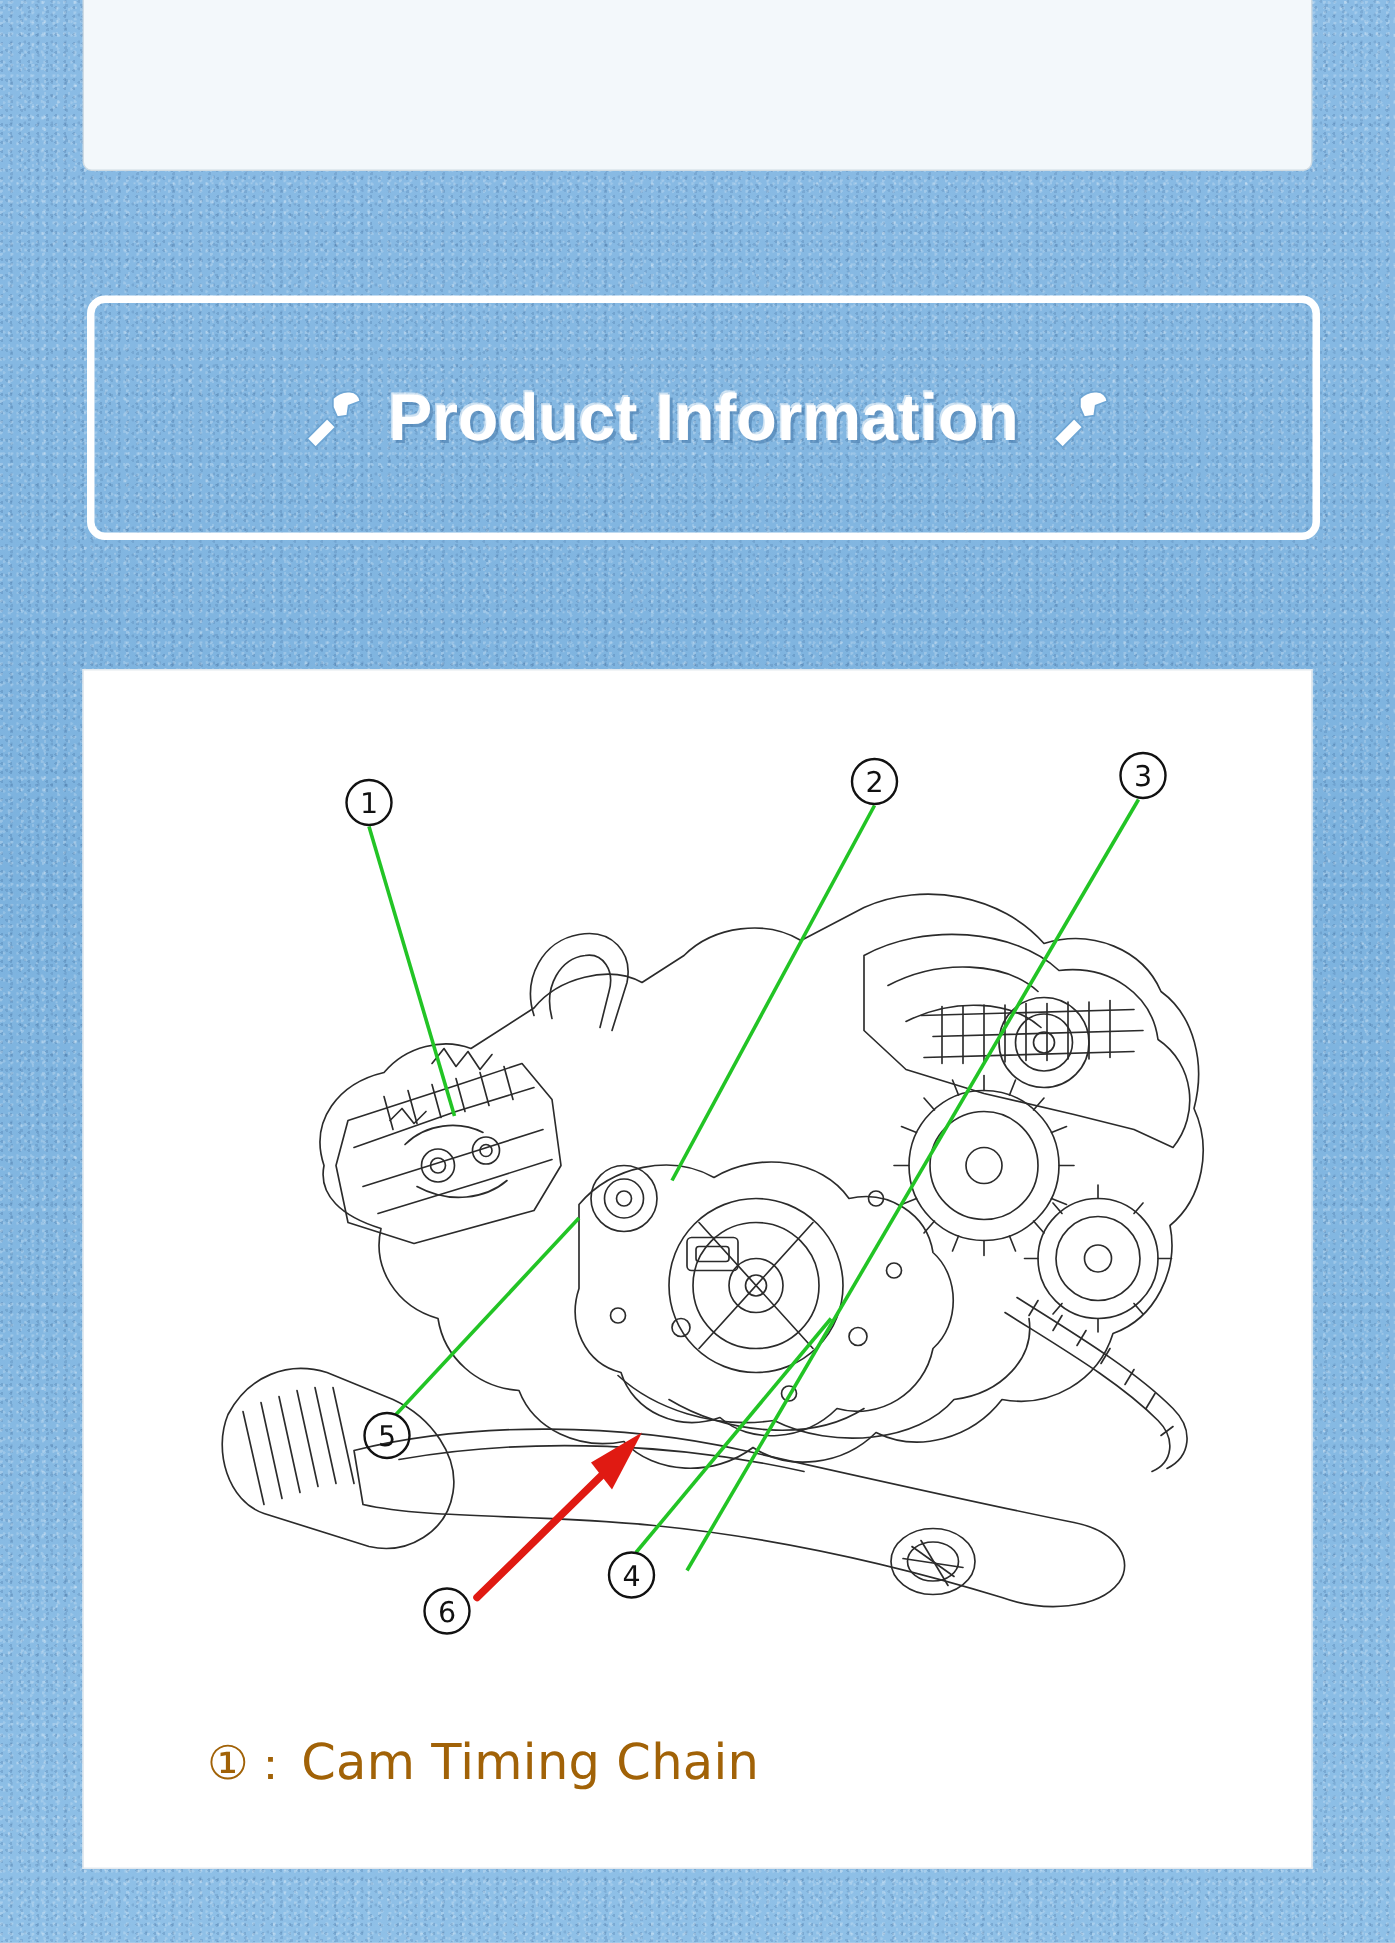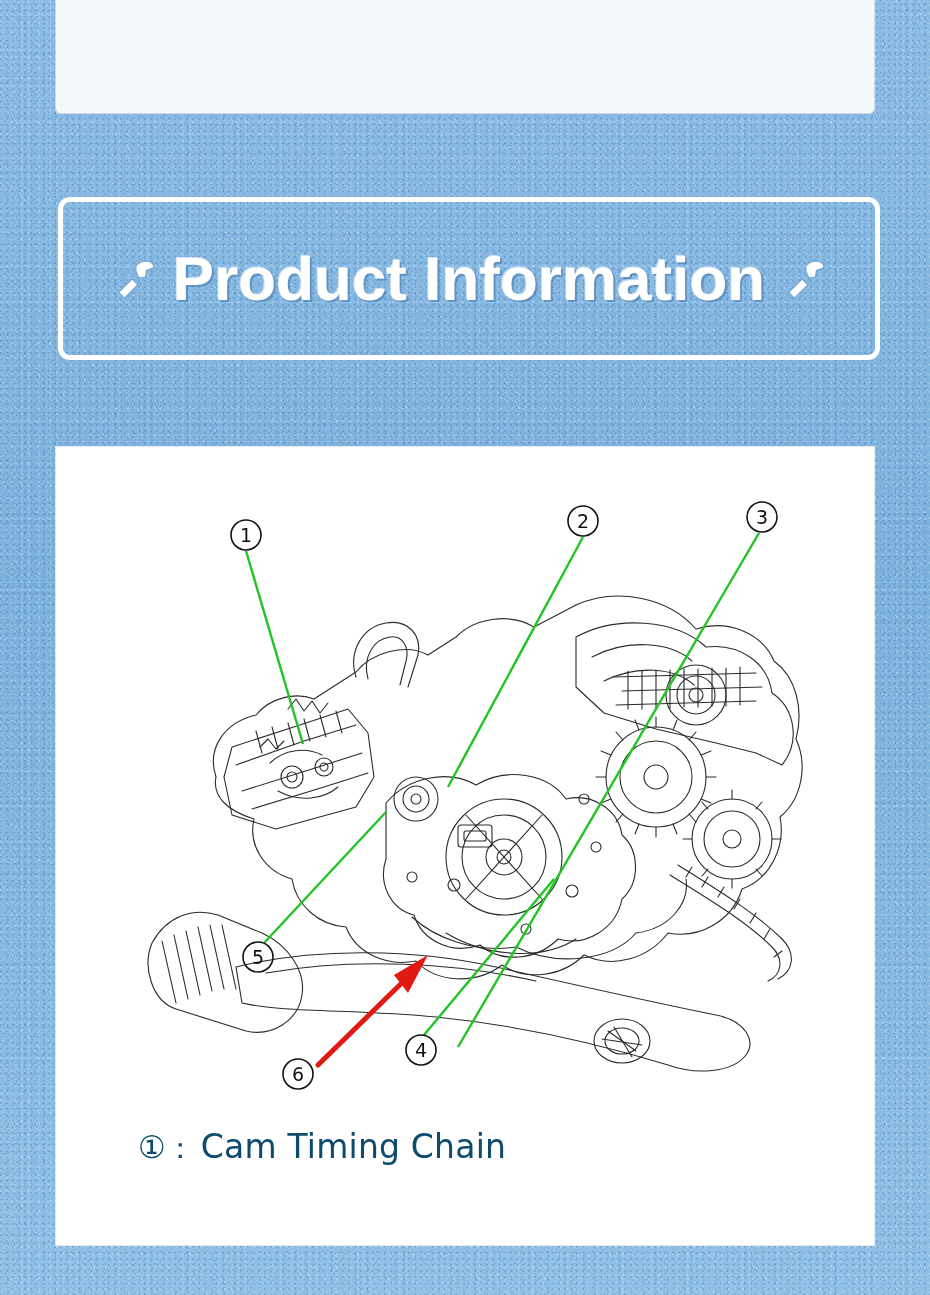--- a/index.html
+++ b/index.html
@@ -59,21 +59,21 @@
     border: 5px solid #ffffff;
     border-radius: 12px;
     box-sizing: border-box;
     display: flex;
     align-items: center;
     justify-content: center;
     gap: 16px;
     z-index: 2;
   }
   #banner .banner-title {
-    font-size: 62px;
+    font-size: 44px;
     font-weight: bold;
     color: #ffffff;
     letter-spacing: 0px;
     text-shadow:
       2px 2px 0 rgba(70,120,170,0.55),
       -1px -1px 0 rgba(255,255,255,0.6);
     white-space: nowrap;
     line-height: 1;
   }
   .deco-icon {
@@ -106,23 +106,23 @@
   }
   #diagram-svg {
     display: block;
     width: 820px;
     height: 660px;
   }
 
   #caption {
     position: absolute;
     left: 82px;
-    bottom: 76px;
+    bottom: 48px;
     font-size: 33px;
-    color: #0c4a6e;
+    color: #a16207;
     font-family: "DejaVu Sans", sans-serif;
     white-space: nowrap;
   }
   #caption .cap-num {
     font-size: 31px;
   }
   #caption .cap-sep {
     font-size: 29px;
     margin-right: 6px;
   }

